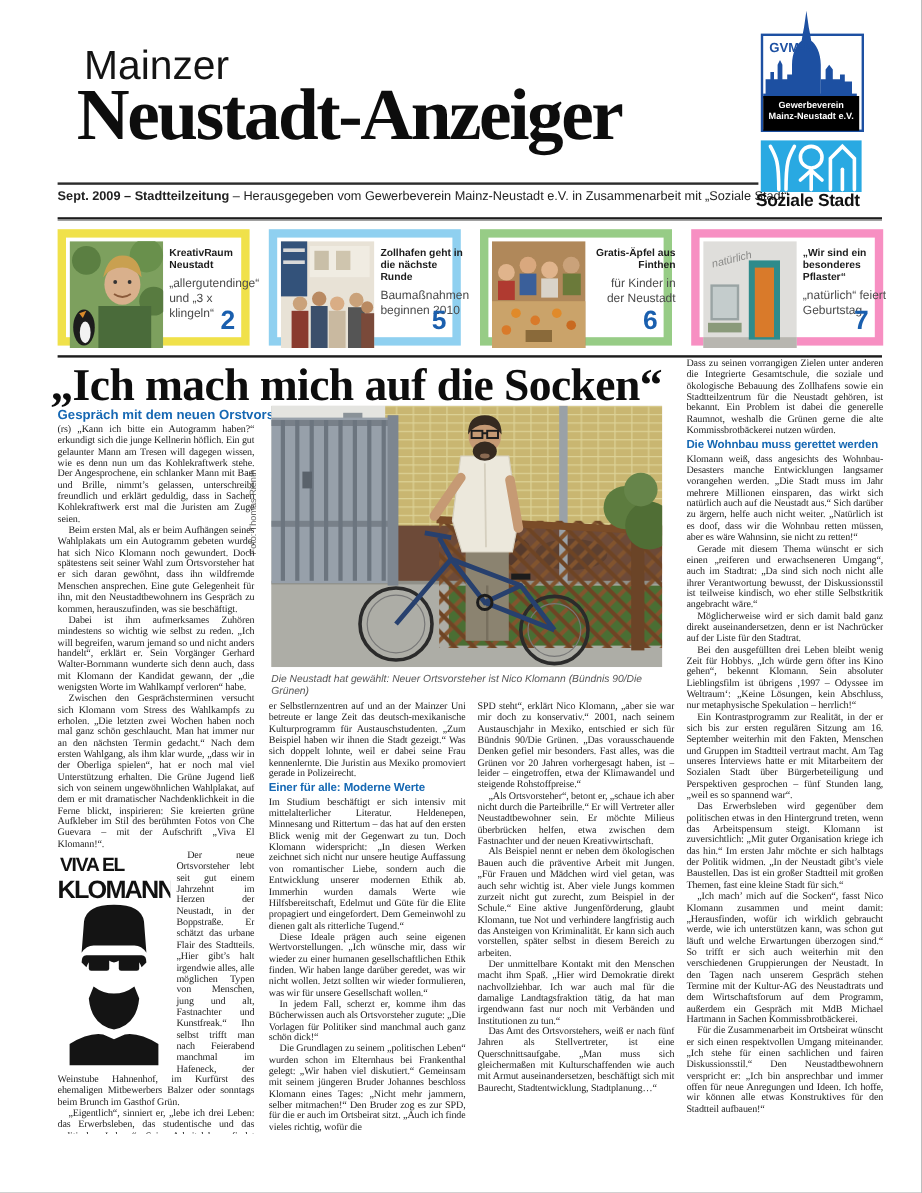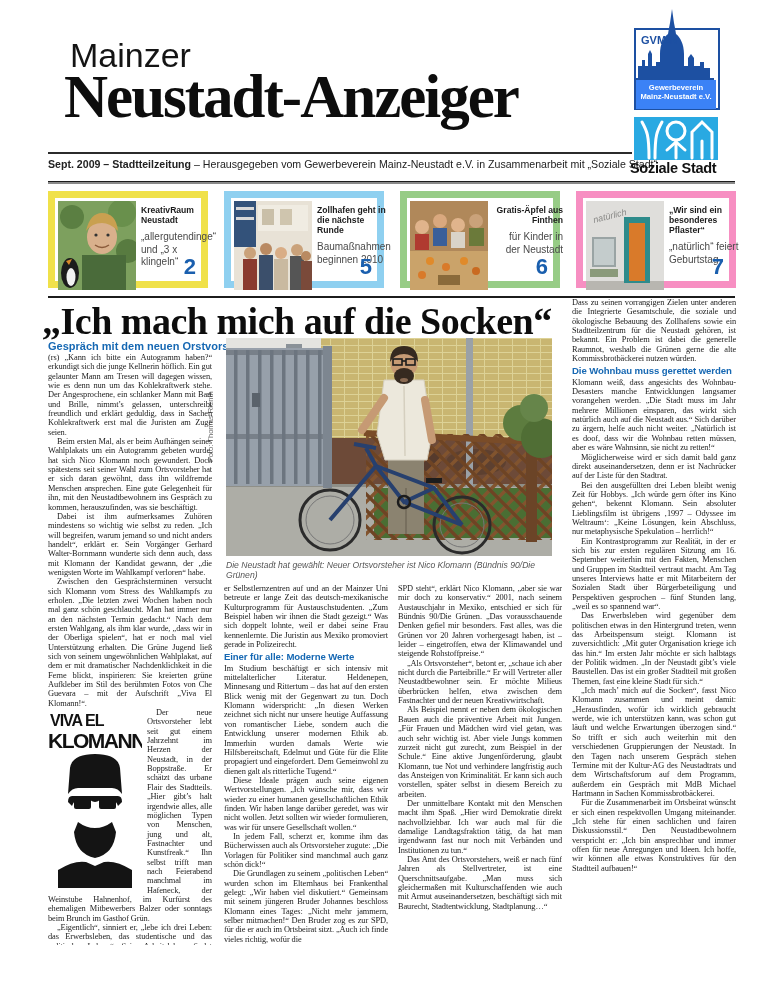--- a/index.html
+++ b/index.html
@@ -11,21 +11,21 @@
               font-weight:bold;font-size:61px;letter-spacing:-2px;color:#0d0d0d;white-space:nowrap;}
   .rule-top{position:absolute;left:48px;top:152px;width:584px;height:2px;background:#2b2b2b;}
   .dateline{position:absolute;left:48px;top:158px;width:584px;font-size:10.6px;color:#222;white-space:nowrap;}
   .dateline b{font-weight:bold;}
   .rule-mid{position:absolute;left:48px;top:181px;width:687px;height:3px;
             background:linear-gradient(#1c1c1c 40%,#8a8a8a 40%);}
   
   .gvmn{position:absolute;left:632px;top:6px;width:88px;height:102px;}
   .gvmn-box{position:absolute;left:2px;top:22px;width:82px;height:78px;background:#fff;border:2px solid #1d50a2;}
   .gvmn-abbr{position:absolute;left:9px;top:28px;font-size:11px;font-weight:bold;color:#1d50a2;}
-  .gvmn-band{position:absolute;left:4px;top:74px;width:80px;height:26px;background:#3b82f6;color:#fff;
+  .gvmn-band{position:absolute;left:4px;top:74px;width:80px;height:26px;background:#000000;color:#fff;
              font-size:7.6px;font-weight:bold;line-height:1.25;padding-top:3px;text-align:center;}
   .sst-sq{position:absolute;left:634px;top:117px;width:84px;height:43px;background:#29a9e2;}
   .sst-label{position:absolute;left:630px;top:160px;width:96px;font-size:14.5px;font-weight:bold;
              color:#111;letter-spacing:-0.3px;}
   
   .teaser{position:absolute;top:191px;width:160px;height:97px;background:#fff;box-sizing:border-box;border:7px solid #c4b5fd;}
   .t-photo{position:absolute;left:3px;top:3px;width:78px;height:89px;}
   .t-text{position:absolute;left:86px;top:7px;width:70px;}
   .t-title{font-size:8.6px;font-weight:bold;line-height:1.18;color:#1c1c1c;}
   .t-sub{margin-top:6px;font-size:10px;line-height:1.25;color:#4a4a4a;}
@@ -311,20 +311,21 @@
     <p>„Als Ortsvorsteher“, betont er, „schaue ich aber nicht durch die Parteibrille.“ Er will Vertreter aller Neustadtbewohner sein. Er möchte Milieus überbrücken helfen, etwa zwischen dem Fastnachter und der neuen Kreativwirtschaft.</p>
     <p>Als Beispiel nennt er neben dem ökologischen Bauen auch die präventive Arbeit mit Jungen. „Für Frauen und Mädchen wird viel getan, was auch sehr wichtig ist. Aber viele Jungs kommen zurzeit nicht gut zurecht, zum Beispiel in der Schule.“ Eine aktive Jungenförderung, glaubt Klomann, tue Not und verhindere langfristig auch das Ansteigen von Kriminalität. Er kann sich auch vorstellen, später selbst in diesem Bereich zu arbeiten.</p>
     <p>Der unmittelbare Kontakt mit den Menschen macht ihm Spaß. „Hier wird Demokratie direkt nachvollziehbar. Ich war auch mal für die damalige Landtagsfraktion tätig, da hat man irgendwann fast nur noch mit Verbänden und Institutionen zu tun.“</p>
     <p>Das Amt des Ortsvorstehers, weiß er nach fünf Jahren als Stellvertreter, ist eine Querschnittsaufgabe. „Man muss sich gleichermaßen mit Kulturschaffenden wie auch mit Armut auseinandersetzen, beschäftigt sich mit Baurecht, Stadtentwicklung, Stadtplanung…“</p>
   </div>
 
   <div class="col" id="col4">
     <p class="noindent">Dass zu seinen vorrangigen Zielen unter anderen die Integrierte Gesamtschule, die soziale und ökologische Bebauung des Zollhafens sowie ein Stadtteilzentrum für die Neustadt gehören, ist bekannt. Ein Problem ist dabei die generelle Raumnot, weshalb die Grünen gerne die alte Kommissbrotbäckerei nutzen würden.</p>
     <div class="colsub">Die Wohnbau muss gerettet werden</div>
     <p class="noindent">Klomann weiß, dass angesichts des Wohnbau-Desasters manche Entwicklungen langsamer vorangehen werden. „Die Stadt muss im Jahr mehrere Millionen einsparen, das wirkt sich natürlich auch auf die Neustadt aus.“ Sich darüber zu ärgern, helfe auch nicht weiter. „Natürlich ist es doof, dass wir die Wohnbau retten müssen, aber es wäre Wahnsinn, sie nicht zu retten!“</p>
+    <p>Gerade mit diesem Thema wünscht er sich einen „reiferen und erwachseneren Umgang“, auch im Stadtrat: „Da sind sich noch nicht alle ihrer Verantwortung bewusst, der Diskussionsstil ist teilweise kindisch, wo eher stille Selbstkritik angebracht wäre.“</p>
     <p>Möglicherweise wird er sich damit bald ganz direkt auseinandersetzen, denn er ist Nachrücker auf der Liste für den Stadtrat.</p>
     <p>Bei den ausgefüllten drei Leben bleibt wenig Zeit für Hobbys. „Ich würde gern öfter ins Kino gehen“, bekennt Klomann. Sein absoluter Lieblingsfilm ist übrigens ‚1997 – Odyssee im Weltraum‘: „Keine Lösungen, kein Abschluss, nur metaphysische Spekulation – herrlich!“</p>
     <p>Ein Kontrastprogramm zur Realität, in der er sich bis zur ersten regulären Sitzung am 16. September weiterhin mit den Fakten, Menschen und Gruppen im Stadtteil vertraut macht. Am Tag unseres Interviews hatte er mit Mitarbeitern der Sozialen Stadt über Bürgerbeteiligung und Perspektiven gesprochen – fünf Stunden lang, „weil es so spannend war“.</p>
     <p>Das Erwerbsleben wird gegenüber dem politischen etwas in den Hintergrund treten, wenn das Arbeitspensum steigt. Klomann ist zuversichtlich: „Mit guter Organisation kriege ich das hin.“ Im ersten Jahr möchte er sich halbtags der Politik widmen. „In der Neustadt gibt’s viele Baustellen. Das ist ein großer Stadtteil mit großen Themen, fast eine kleine Stadt für sich.“</p>
     <p>„Ich mach’ mich auf die Socken“, fasst Nico Klomann zusammen und meint damit: „Herausfinden, wofür ich wirklich gebraucht werde, wie ich unterstützen kann, was schon gut läuft und welche Erwartungen überzogen sind.“ So trifft er sich auch weiterhin mit den verschiedenen Gruppierungen der Neustadt. In den Tagen nach unserem Gespräch stehen Termine mit der Kultur-AG des Neustadtrats und dem Wirtschaftsforum auf dem Programm, außerdem ein Gespräch mit MdB Michael Hartmann in Sachen Kommissbrotbäckerei.</p>
     <p>Für die Zusammenarbeit im Ortsbeirat wünscht er sich einen respektvollen Umgang miteinander. „Ich stehe für einen sachlichen und fairen Diskussionsstil.“ Den Neustadtbewohnern verspricht er: „Ich bin ansprechbar und immer offen für neue Anregungen und Ideen. Ich hoffe, wir können alle etwas Konstruktives für den Stadtteil aufbauen!“</p>
   </div>
 
 </div>
 

